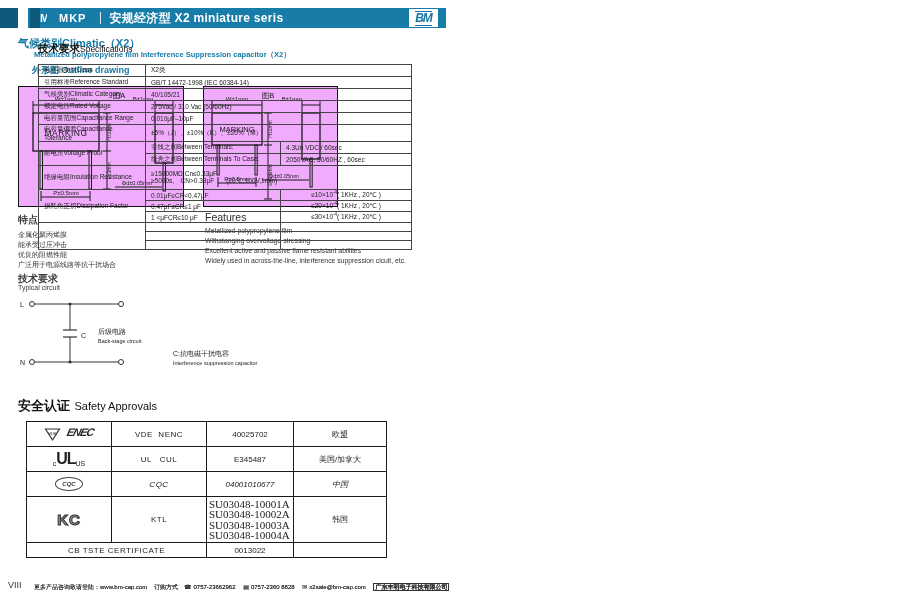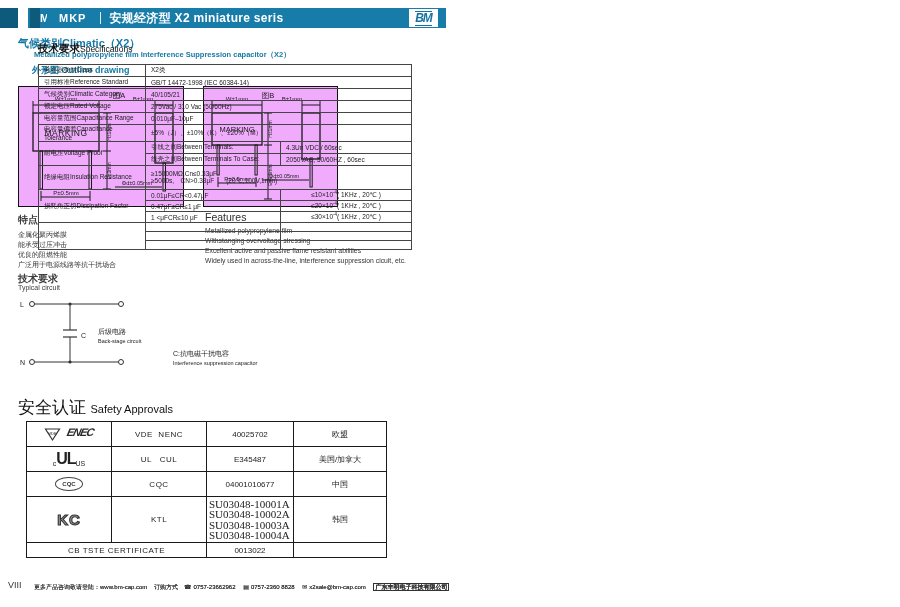--- a/index.html
+++ b/index.html
@@ -18,21 +18,21 @@
   .hdr-logo{position:absolute;top:1px;width:29px;height:18px;background:#fff;display:flex;align-items:center;justify-content:center;}
   .hdr-logo span{font-style:italic;font-weight:900;font-size:12px;color:#1673A0;letter-spacing:-1px;
                  border-top:1.5px solid #1673A0;border-bottom:1.5px solid #1673A0;line-height:13px;}
 
   
   .title-cn{font-size:11px;font-weight:bold;color:#1779A6;}
   .title-en{font-size:7.5px;font-weight:bold;color:#1779A6;margin-left:12px;}
   .sec-blue{font-size:9px;font-weight:bold;color:#1779A6;}
   .sec-dark-cn{font-size:10px;font-weight:bold;color:#3d3d3d;}
   .sec-dark-en{font-size:7px;color:#3d3d3d;}
-  .big-head-cn{font-size:17px;font-weight:normal;color:#111;}
+  .big-head-cn{font-size:13px;font-weight:bold;color:#111;}
   .big-head-en{font-size:11px;color:#111;}
 
   
   .panel{position:absolute;border:1.5px solid #111;background:#f0abfc;}
   svg text{font-family:"Liberation Sans","DejaVu Sans",sans-serif;fill:#1a1a1a;}
 
   
   .feat-item-cn{font-size:7px;color:#333;line-height:10px;}
   .feat-item-en{font-size:6.8px;color:#333;line-height:10px;}
 
@@ -232,21 +232,21 @@
         <td class="ap-region">欧盟</td>
       </tr>
       <tr style="height:25px;">
         <td class="ul-wrap">
           <span class="ul-c">c</span><span class="ul-mark">UL</span><span class="ul-us">US</span>
         </td>
         <td class="ap-agency">UL   CUL</td>
         <td class="ap-num">E345487</td>
         <td class="ap-region">美国/加拿大</td>
       </tr>
-      <tr style="height:25px;">
+      <tr style="height:25px;font-style:italic;">
         <td><span class="cqc-badge">CQC</span></td>
         <td class="ap-agency">CQC</td>
         <td class="ap-num">04001010677</td>
         <td class="ap-region">中国</td>
       </tr>
       <tr style="height:46px;">
         <td><span class="kc-mark">KC</span></td>
         <td class="ap-agency">KTL</td>
         <td>
           <div class="ap-ktl-num">SU03048-10001A</div>

